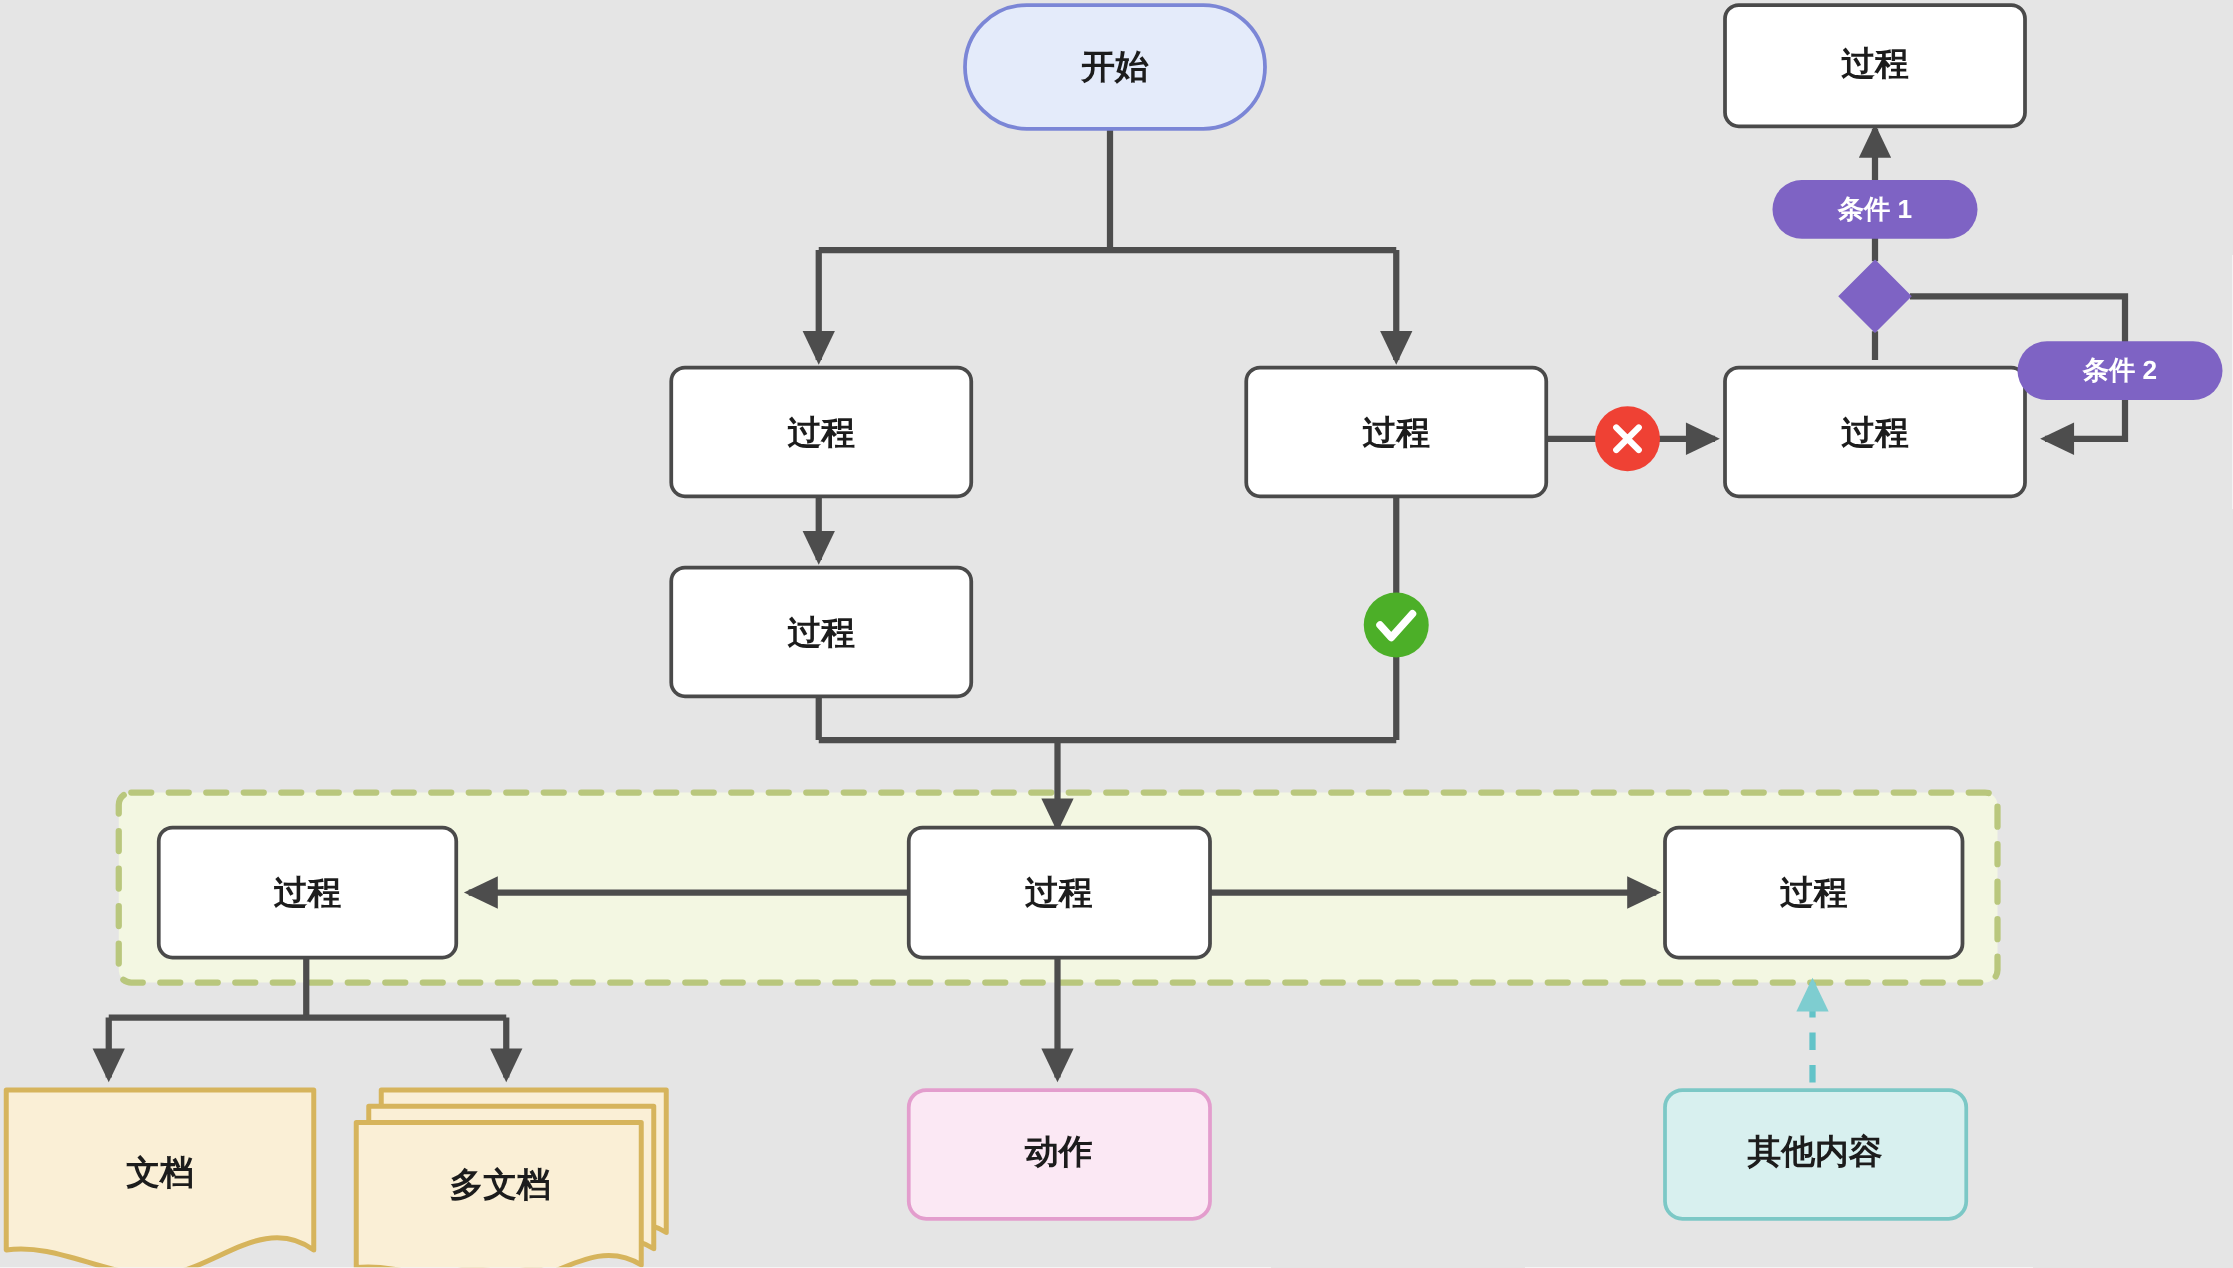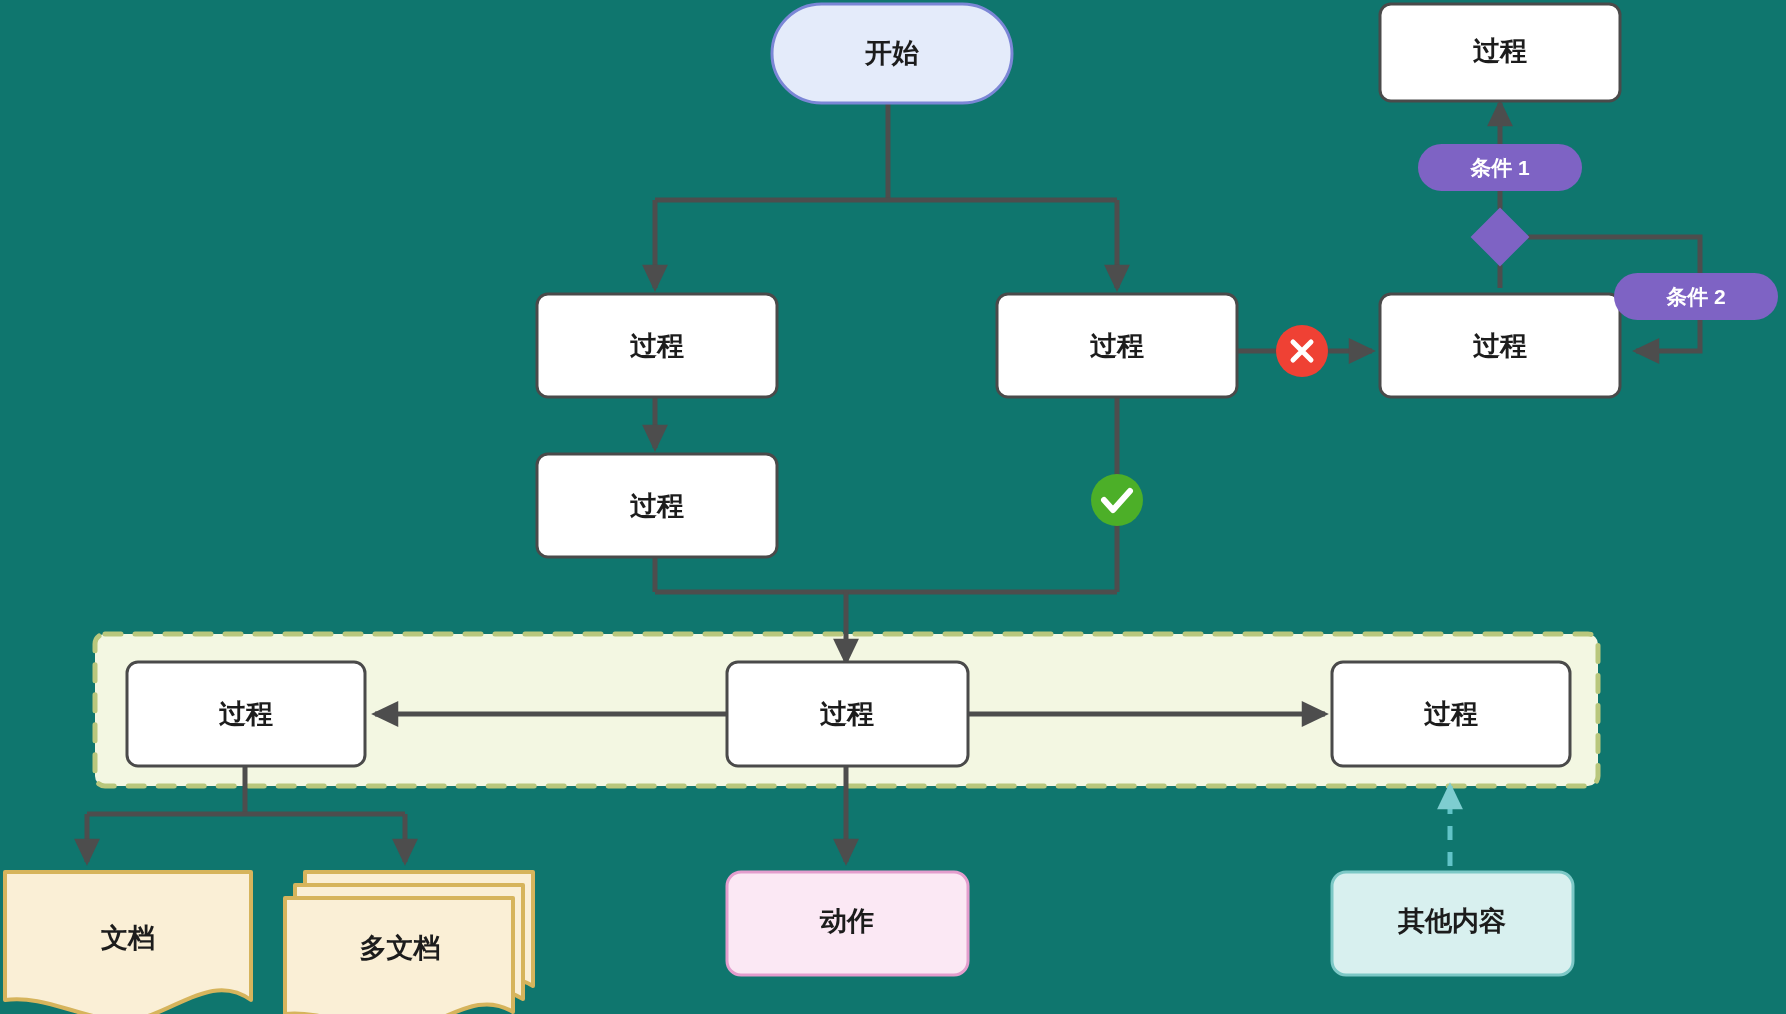--- a/index.html
+++ b/index.html
@@ -7,21 +7,21 @@
     padding: 0;
     background: #ffffff;
   }
   body {
     font-family: "Liberation Sans", "DejaVu Sans", sans-serif;
   }
   #canvas {
     position: relative;
     width: 1786px;
     height: 1014px;
-    background: #0f766e;
+    background: #e5e5e5;
     overflow: hidden;
   }
   #flow-svg {
     position: absolute;
     left: 0;
     top: 0;
     width: 1786px;
     height: 1014px;
   }
   .node-label {

